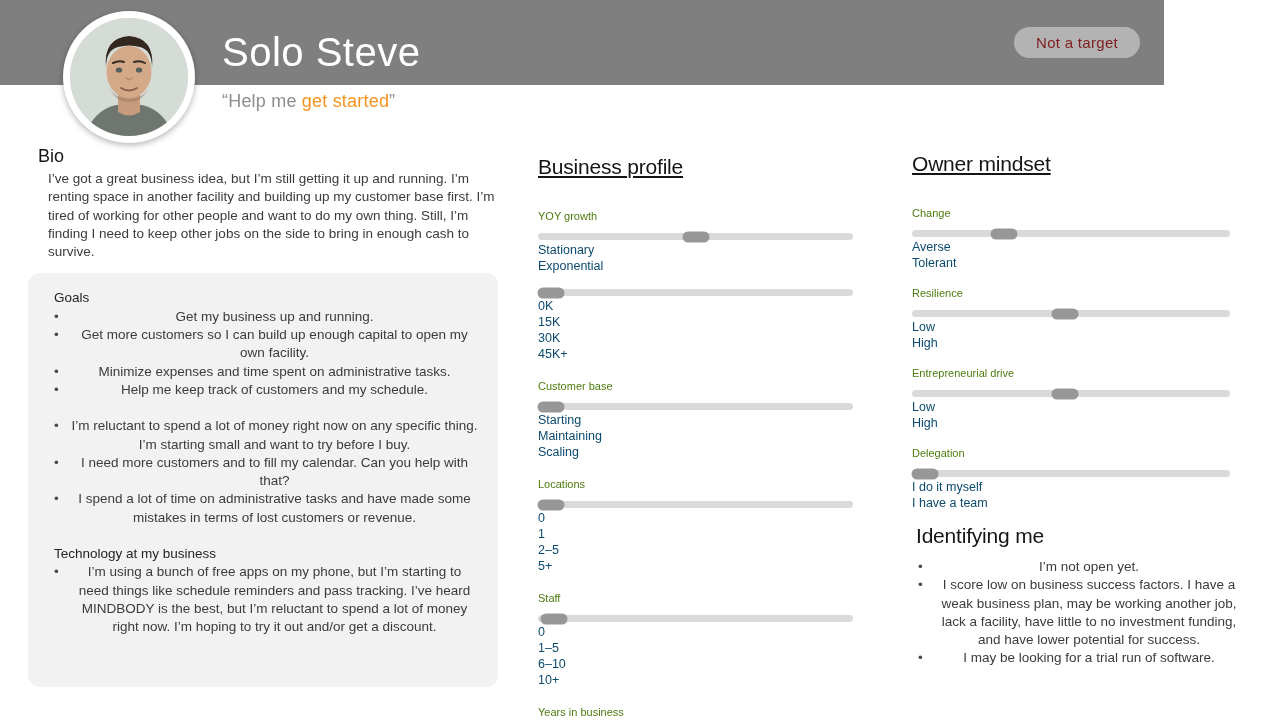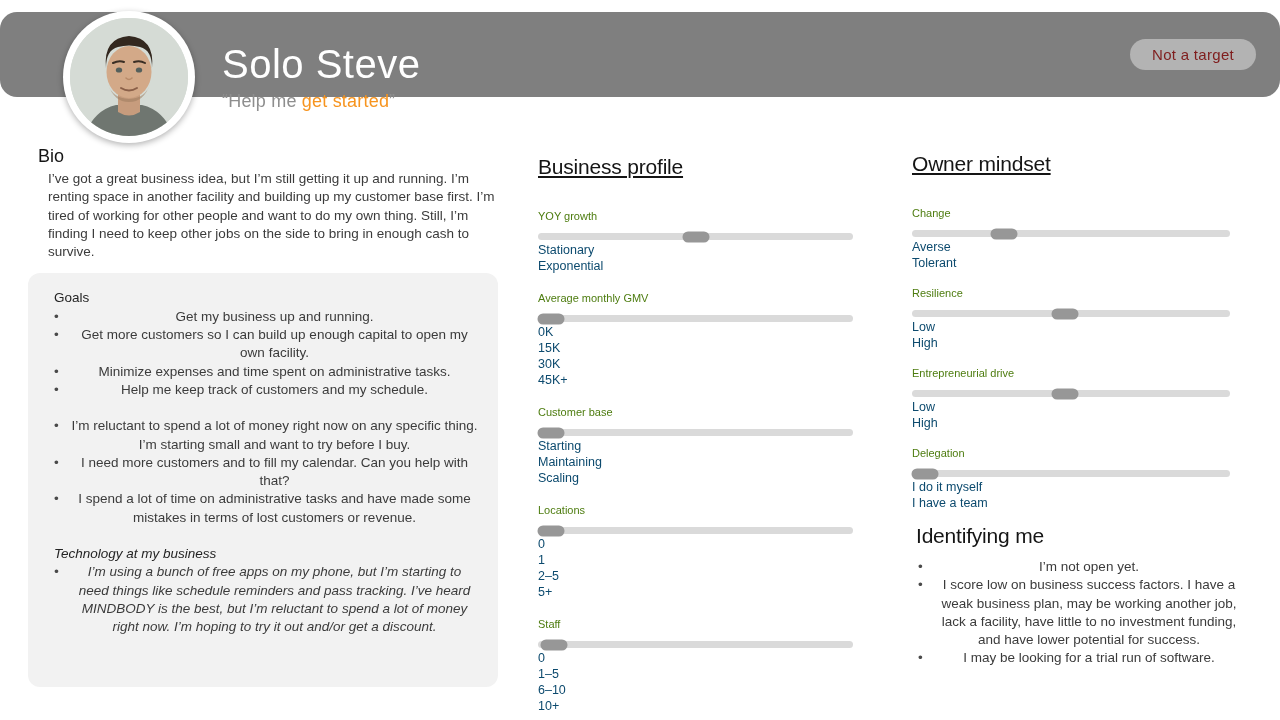--- a/index.html
+++ b/index.html
@@ -4,39 +4,39 @@
 <style>
   :root{
     --header-gray:#7f7f7f; --tag-gray:#b3b3b3; --quote-gray:#8e8e8e;
     --accent:#f7941e; --ink:#151515; --body:#3b3b3b; --card:#f2f2f2;
     --track:#dadada; --handle:#979797;
   }
   *{margin:0;padding:0;box-sizing:border-box;}
   html,body{width:1280px;height:720px;overflow:hidden;}
   body{background:#ffffff;font-family:"Liberation Sans","DejaVu Sans",sans-serif;position:relative;}
 
-  .header-bar{position:absolute;left:0;top:12px;width:1280px;height:85px;background:var(--header-gray);border-radius:17px;}
+  .header-bar{position:absolute;left:0;top:0;width:1164px;height:85px;background:var(--header-gray);}
   .persona-name{position:absolute;left:222px;top:30px;font-size:40px;font-weight:300;color:#ffffff;letter-spacing:.5px;}
   .tag-pill{position:absolute;right:24px;top:27px;height:31px;line-height:31px;padding:0 22px;border-radius:16px;
     background:var(--tag-gray);color:#7f1d1d;font-size:15px;font-weight:300;letter-spacing:.3px;}
   .persona-quote{position:absolute;left:222px;top:91px;font-size:18px;font-weight:300;color:var(--quote-gray);letter-spacing:.2px;}
   .persona-quote .hl{color:var(--accent);}
 
   .avatar-wrap{position:absolute;left:63px;top:11px;width:132px;height:132px;border-radius:50%;background:#ffffff;
     padding:7px;box-shadow:0 2px 6px rgba(0,0,0,.3);}
   .avatar-inner{width:118px;height:118px;border-radius:50%;overflow:hidden;background:#d6dcd6;}
   .avatar-inner svg{display:block;width:100%;height:100%;}
 
   .col-left{position:absolute;left:28px;top:146px;width:470px;}
   .bio-heading{font-size:18px;font-weight:400;color:var(--ink);margin-left:10px;line-height:20px;}
   .bio-text{margin:4px 0 0 20px;width:450px;font-size:13.5px;line-height:18.3px;color:var(--body);}
   .details-card{margin-top:12px;width:470px;height:414px;background:var(--card);border-radius:12px;
     padding:16px 20px 14px 26px;overflow:hidden;}
   .card-section{margin-bottom:18px;}
-  .card-section:last-child{margin-bottom:0;font-style:italic;}
+  .card-section:last-child{margin-bottom:0;}
   .section-heading{font-size:13.5px;line-height:18.3px;color:#242424;}
   .bullet-row{display:flex;font-size:13.5px;line-height:18.3px;color:var(--body);}
   .bullet-marker{width:17px;flex:0 0 17px;color:#4a4a4a;}
   .bullet-text{flex:1;text-align:center;}
 
   .col-mid{position:absolute;left:538px;top:155px;width:315px;}
   .col-right{position:absolute;left:912px;top:152px;width:344px;}
   .section-title{font-size:21px;font-weight:400;color:var(--ink);letter-spacing:-.2px;margin-bottom:28px;text-decoration:underline;}
   .sliders{width:100%;}
   .col-mid .sliders{width:315px;}
@@ -137,21 +137,20 @@
         <div class="slider-label">YOY growth</div>
         <div class="slider-track">
           <div class="slider-handle" style="left: 50%;"></div>
         </div>
         <div class="slider-scale">
           <span class="scale-label">Stationary</span>
           <span class="scale-label">Exponential</span>
         </div>
       </div>
       <div class="slider-group">
-        <div class="slider-label">Average monthly GMV</div>
         <div class="slider-track">
           <div class="slider-handle" style="left: 4%;"></div>
         </div>
         <div class="slider-scale">
           <span class="scale-label">0K</span>
           <span class="scale-label">15K</span>
           <span class="scale-label">30K</span>
           <span class="scale-label">45K+</span>
         </div>
       </div>

